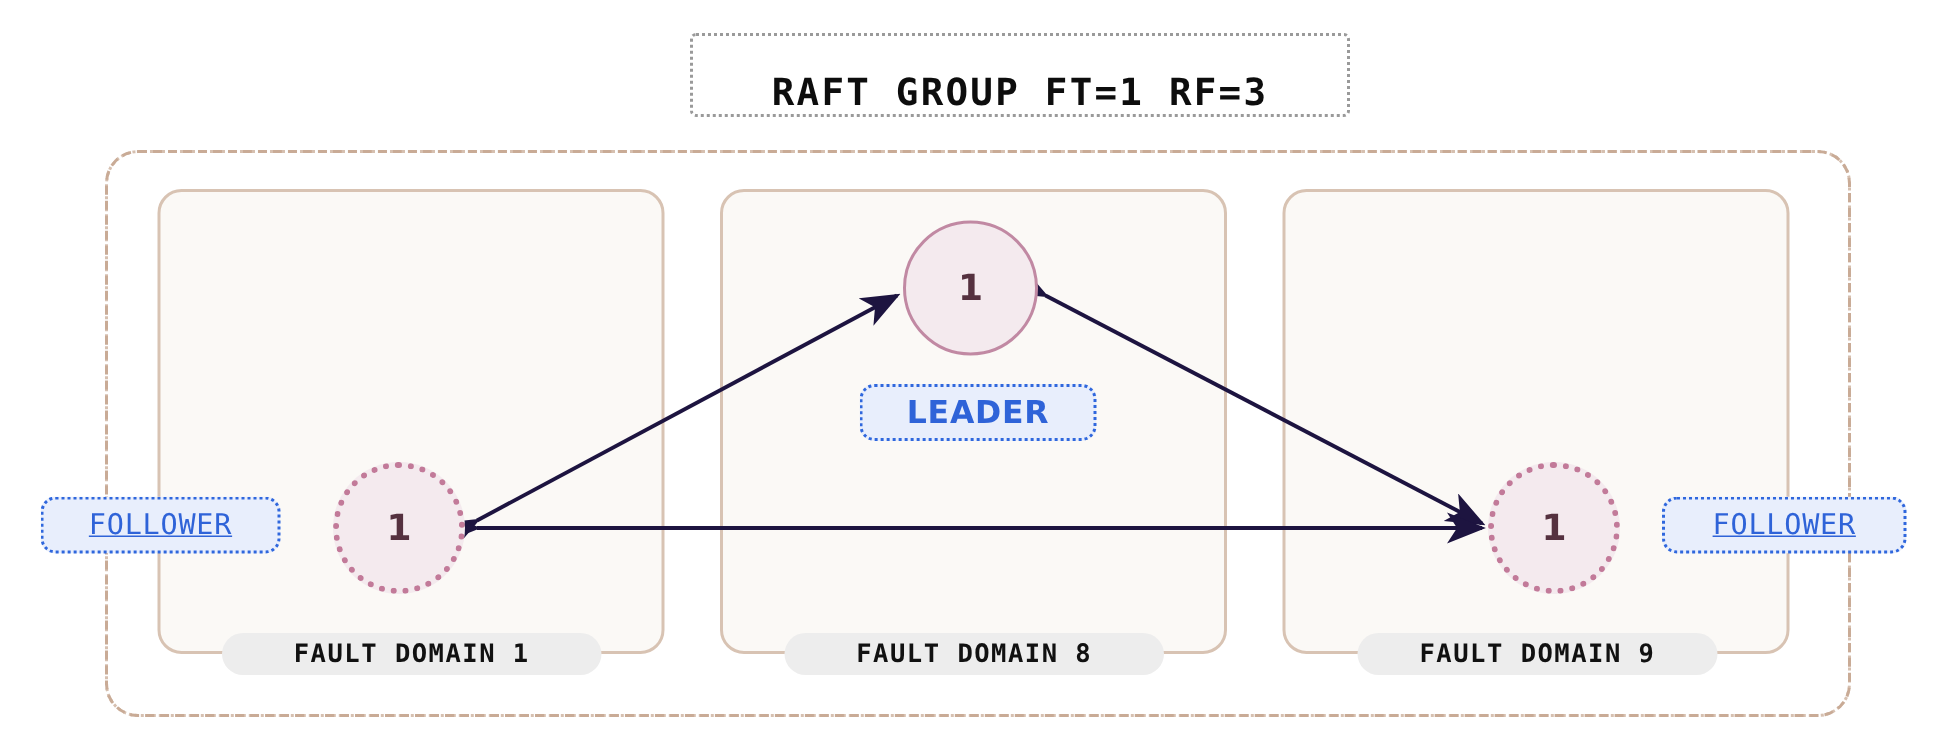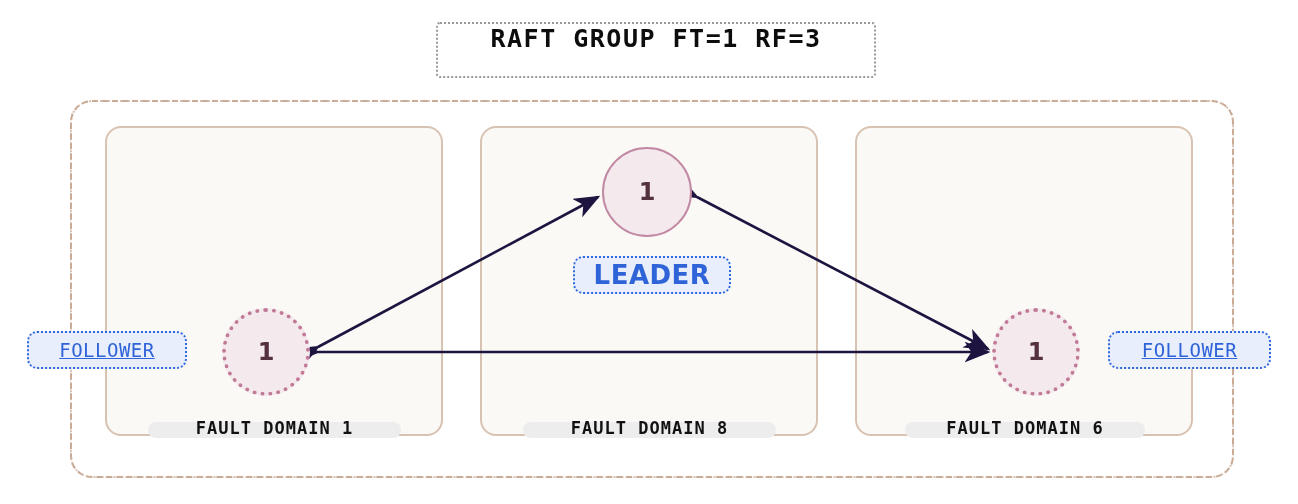--- a/index.html
+++ b/index.html
@@ -18,29 +18,29 @@
   #stage {
     position: absolute;
     inset: 0;
     width: 1298px;
     height: 504px;
   }
 
   
   .title-box {
     position: absolute;
-    left: 436px;
+    left: 460px;
     top: 22px;
     width: 440px;
     height: 56px;
     box-sizing: border-box;
     border: 2px dotted #9a9a9a;
     border-radius: 4px;
     display: flex;
-    align-items: flex-start;
+    align-items: flex-end;
     justify-content: center;
     background: transparent;
   }
   .title-text {
     font-family: "DejaVu Sans Mono", "Liberation Mono", monospace;
     font-size: 25px;
     font-weight: bold;
     letter-spacing: 1.5px;
     color: #0d0d0d;
     white-space: pre;
@@ -80,26 +80,26 @@
     border-radius: 16px;
   }
   .fd-1 { left: 105px;  width: 338px; }
   .fd-2 { left: 480px;  width: 338px; }
   .fd-3 { left: 855px;  width: 338px; }
 
   
   .fd-pill {
     position: absolute;
     top: 422px;
-    height: 16px;
+    height: 28px;
     box-sizing: border-box;
     background: #ededed;
     border-radius: 17px;
     display: flex;
-    align-items: flex-end;
+    align-items: center;
     justify-content: center;
     padding: 0 20px;
   }
   .fd-pill span {
     font-family: "DejaVu Sans Mono", "Liberation Mono", monospace;
     font-size: 17px;
     font-weight: bold;
     letter-spacing: 1px;
     color: #111111;
     white-space: pre;
@@ -173,21 +173,21 @@
     color: #2f63d8;
     white-space: pre;
   }
   .badge-leader {
     left: 573px;
     top: 256px;
     width: 158px;
   }
   .badge-leader span {
     font-family: "DejaVu Sans", "Liberation Sans", sans-serif;
-    font-size: 26px;
+    font-size: 21px;
     font-weight: bold;
     letter-spacing: .5px;
   }
   .badge-follower-left {
     left: 27px;
     top: 331px;
     width: 160px;
   }
   .badge-follower-right {
     left: 1108px;
@@ -252,16 +252,16 @@
     <span>FOLLOWER</span>
   </div>
 
   <div class="fd-pill fd-pill-1">
     <span>FAULT DOMAIN 1</span>
   </div>
   <div class="fd-pill fd-pill-2">
     <span>FAULT DOMAIN 8</span>
   </div>
   <div class="fd-pill fd-pill-3">
-    <span>FAULT DOMAIN 6</span>
+    <span>FAULT DOMAIN 9</span>
   </div>
 
 </div>
 
 </body></html>

